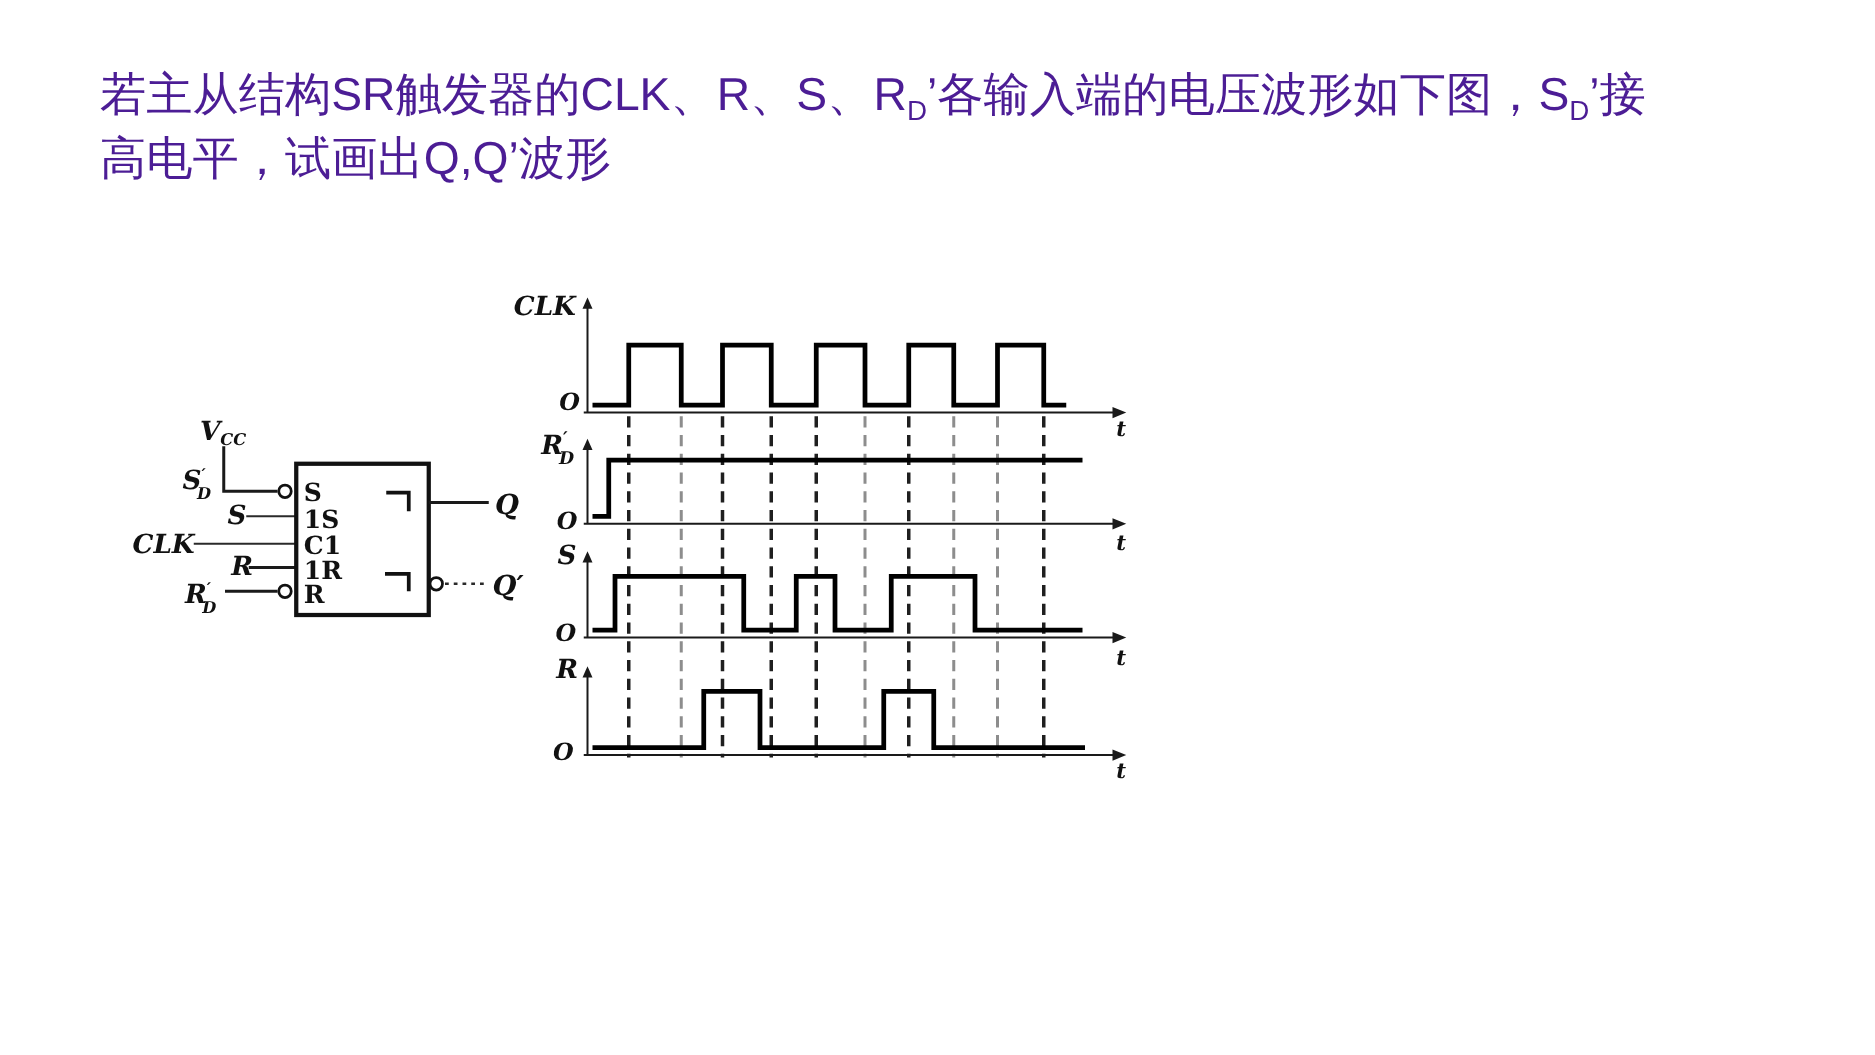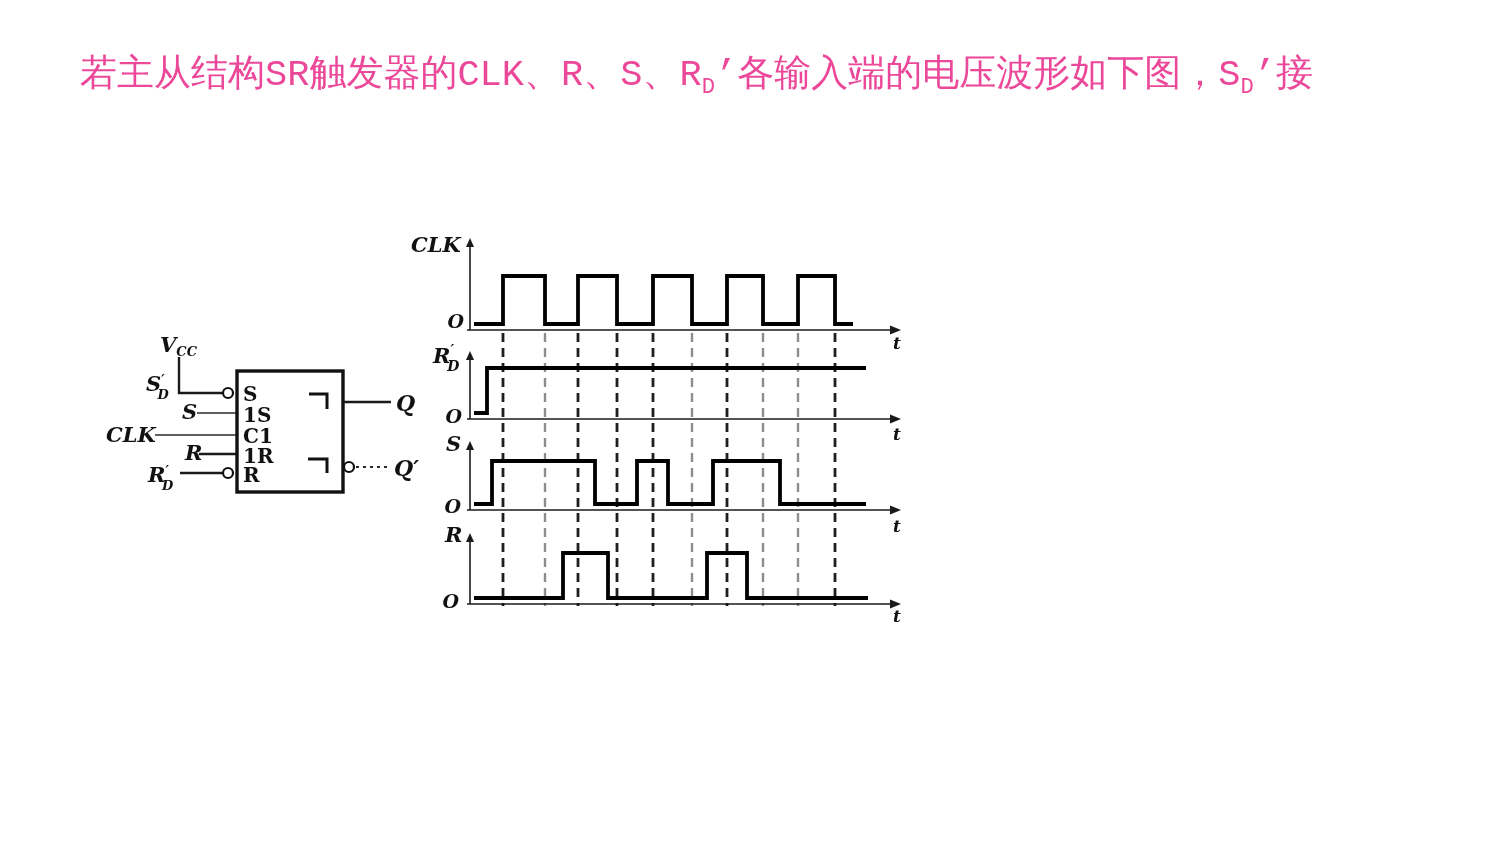--- a/index.html
+++ b/index.html
@@ -7,24 +7,24 @@
     position:relative;
     width:1500px;height:844px;
     background:#ffffff;
     font-family:"Liberation Sans", sans-serif;
     overflow:hidden;
   }
   .title-block{
     position:absolute;
     left:80px;top:50px;
     width:1340px;
-    color:#ec4899;
+    color:#4c1d95;
     font-size:37px;
     line-height:51px;
-    font-family:Liberation Mono, monospace;
+    font-family:Liberation Sans, sans-serif;
   }
   .title-line{margin:0;white-space:nowrap;}
   .title-block sub{
     font-size:0.60em;
     line-height:0;
   }
   svg.figure{position:absolute;left:0;top:0;}
 
   
   .wire{stroke:#1a1a1a;stroke-width:2.4;fill:none;}
@@ -49,20 +49,21 @@
   .o-label{font-family:"DejaVu Serif",serif;font-style:italic;font-weight:bold;font-size:19px;fill:#111;}
   .t-label{font-family:"DejaVu Serif",serif;font-style:italic;font-weight:bold;font-size:17px;fill:#111;}
 </style>
 </head>
 <body>
 
 <div class="slide">
 
   <div class="title-block">
     <p class="title-line"><span>若主从结构SR触发器的CLK、R、S、R</span><sub>D</sub><span>’各输入端的电压波形如下图，S</span><sub>D</sub><span>’接</span></p>
+    <p class="title-line">高电平，试画出Q,Q’波形</p>
   </div>
 
   <svg class="figure" width="1500" height="844" viewBox="0 0 1500 844" xmlns="http://www.w3.org/2000/svg">
 
     <g>
 
       <text class="in-label" x="160" y="352"><tspan>V</tspan><tspan class="small" dy="4">CC</tspan></text>
       <path class="wire" d="M179,357 V393 H222"></path>
 
       <text class="in-label" x="146" y="391"><tspan>S</tspan><tspan class="small" dy="-7">′</tspan><tspan class="small" dx="-7" dy="15">D</tspan></text>

